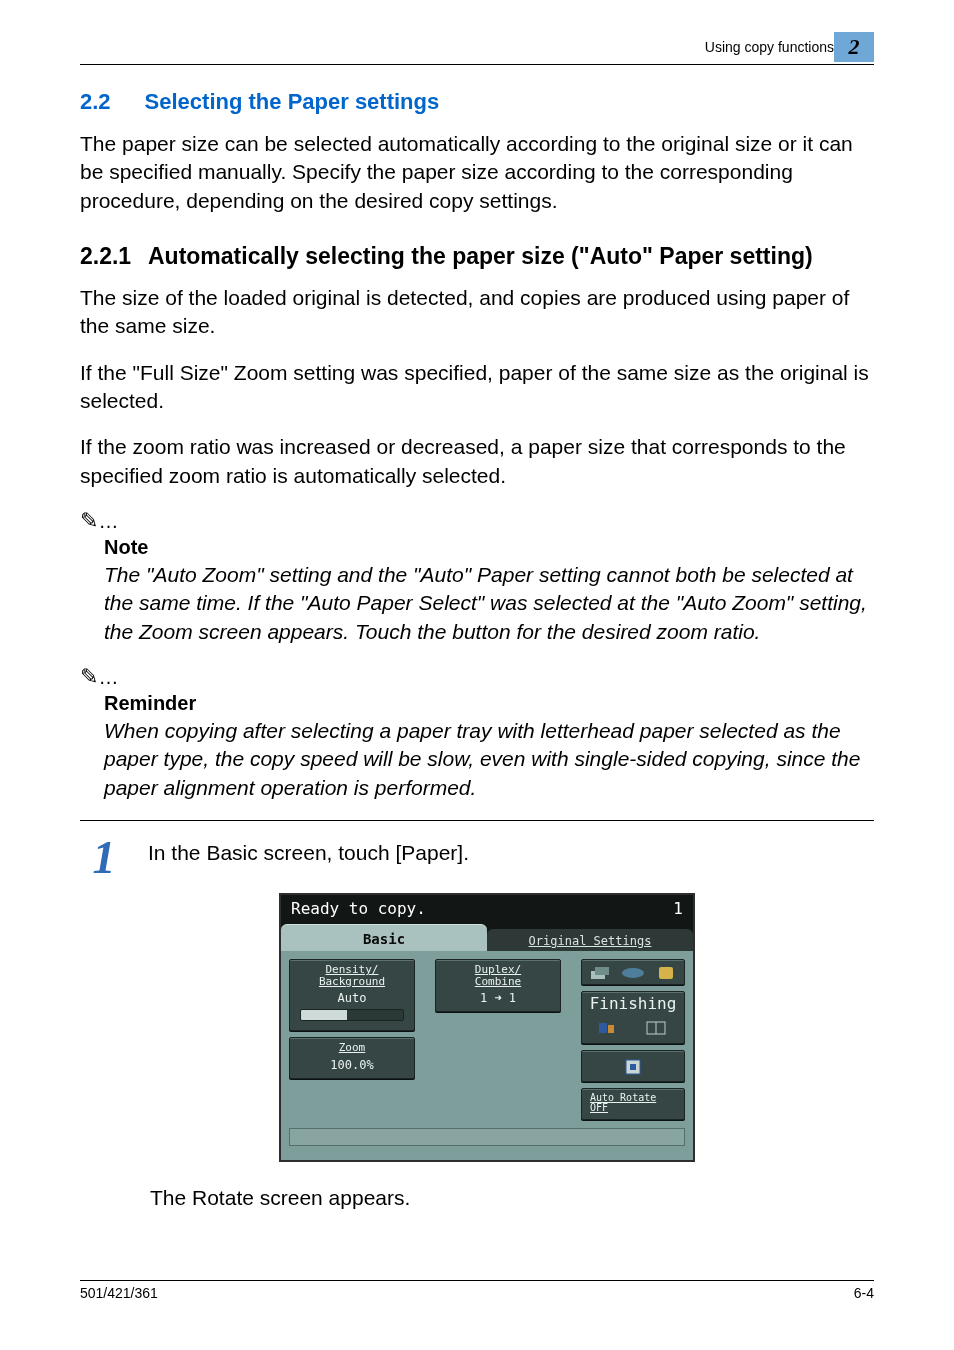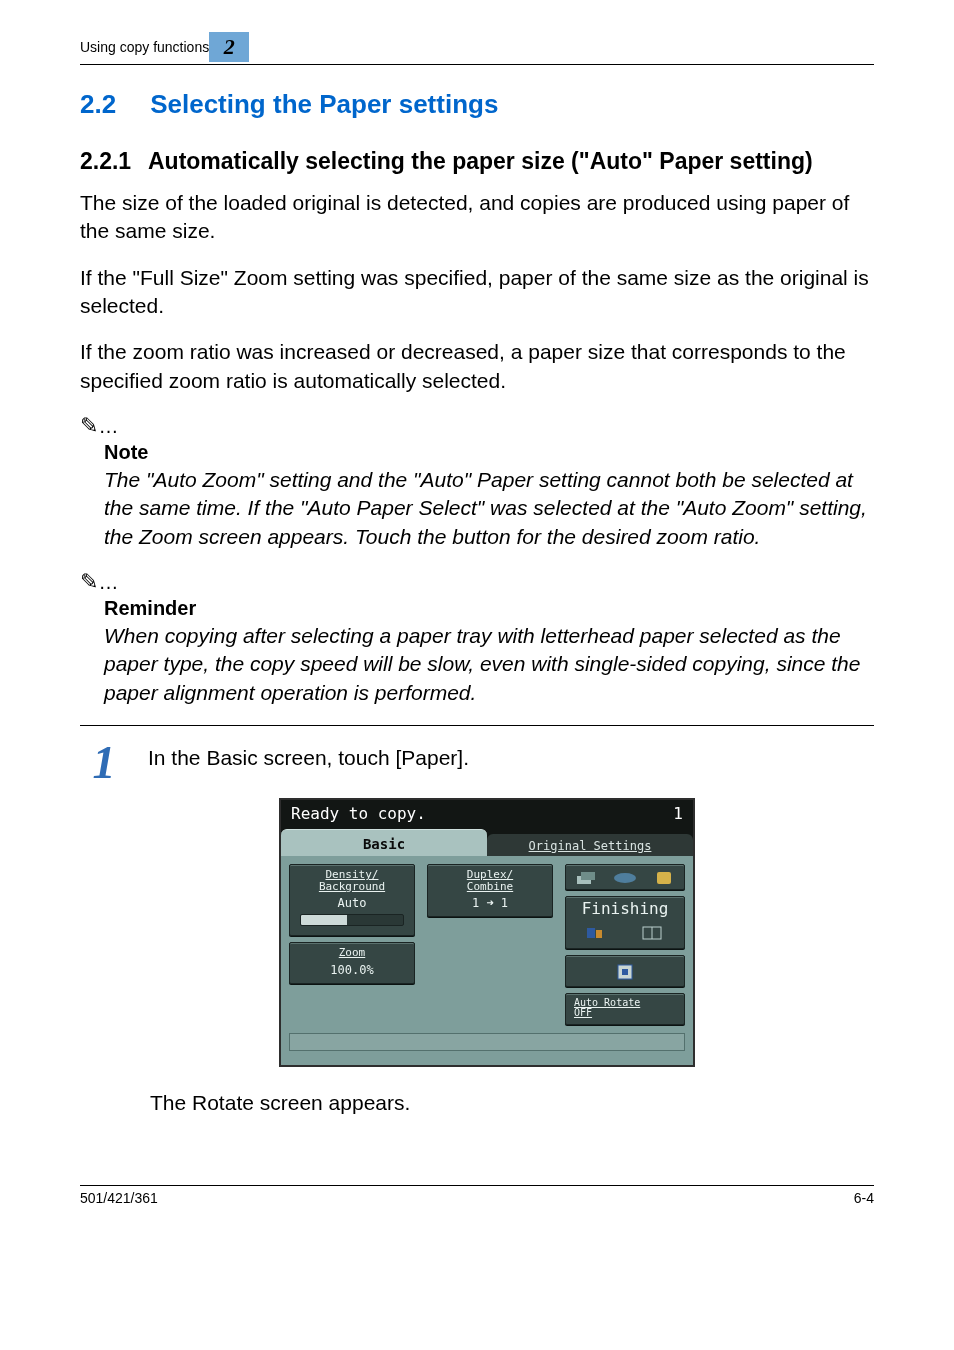--- a/index.html
+++ b/index.html
@@ -10,21 +10,21 @@
     color: #000;
     width: 954px;
   }
   .page {
     padding: 32px 80px 40px 80px;
     box-sizing: border-box;
   }
   .top-line {
     display: flex;
     align-items: center;
-    justify-content: flex-start;
+    justify-content: flex-end;
     border-bottom: 1px solid #000;
     padding-bottom: 2px;
     margin-bottom: 24px;
   }
   .top-line .running {
     font-size: 14px;
   }
   .chapter-box {
     background: #6fa7d6;
     color: #000;
@@ -36,21 +36,21 @@
     font-weight: bold;
     font-style: italic;
     font-family: "Times New Roman", Times, serif;
     font-size: 22px;
     padding-bottom: 2px;
   }
   h1.sect {
     color: #0066cc;
     font-family: Arial, Helvetica, sans-serif;
     font-weight: bold;
-    font-size: 26px;
+    font-size: 22px;
     margin: 0 0 15px 0;
   }
   h1.sect .secnum {
     display: inline-block;
     margin-right: 34px;
   }
   .body-p {
     font-size: 21px;
     line-height: 1.35;
     margin: 0 0 18px 0;
@@ -171,21 +171,21 @@
     text-decoration: underline;
     font-size: 12px;
     line-height: 1.05;
   }
   .panel-area {
     background: #7e9e9b;
     padding: 8px 8px 14px 8px;
   }
   .button-grid {
     display: flex;
-    gap: 12px;
+    gap: 20px;
   }
   .col {
     display: flex;
     flex-direction: column;
     gap: 6px;
   }
   .col.left, .col.mid { flex: 0 0 126px; }
   .col.right { flex: 1 1 auto; }
 
   .sbtn {
@@ -258,20 +258,21 @@
 <div class="page">
   <div class="top-line">
     <span class="running">Using copy functions</span>
     <span class="chapter-box">2</span>
   </div>
 
   <h1 class="sect">
     <span class="secnum">2.2</span><span>Selecting the Paper settings</span>
   </h1>
 
+  <p class="body-p">The paper size can be selected automatically according to the original size or it can be specified manually. Specify the paper size according to the corresponding procedure, depending on the desired copy settings.</p>
 
   <h2 class="subsect">
     <span class="secnum">2.2.1</span>
     <span class="sectitle">Automatically selecting the paper size ("Auto" Paper setting)</span>
   </h2>
 
   <p class="body-p">The size of the loaded original is detected, and copies are produced using paper of the same size.</p>
   <p class="body-p">If the "Full Size" Zoom setting was specified, paper of the same size as the original is selected.</p>
   <p class="body-p">If the zoom ratio was increased or decreased, a paper size that corresponds to the specified zoom ratio is automatically selected.</p>
 

